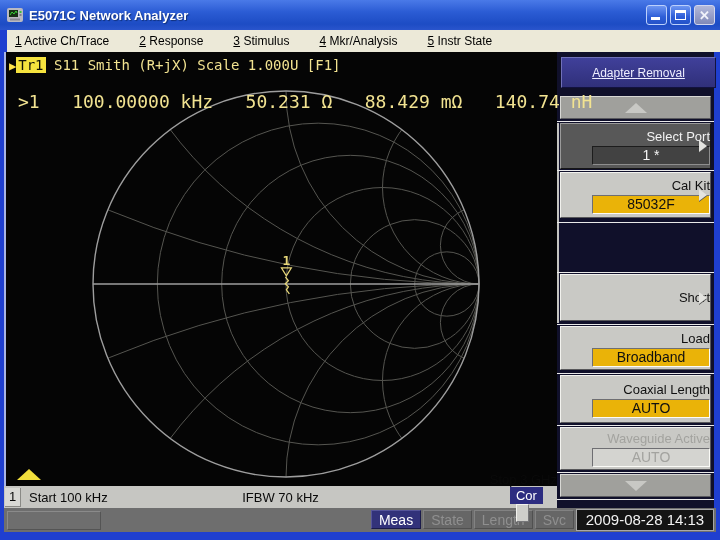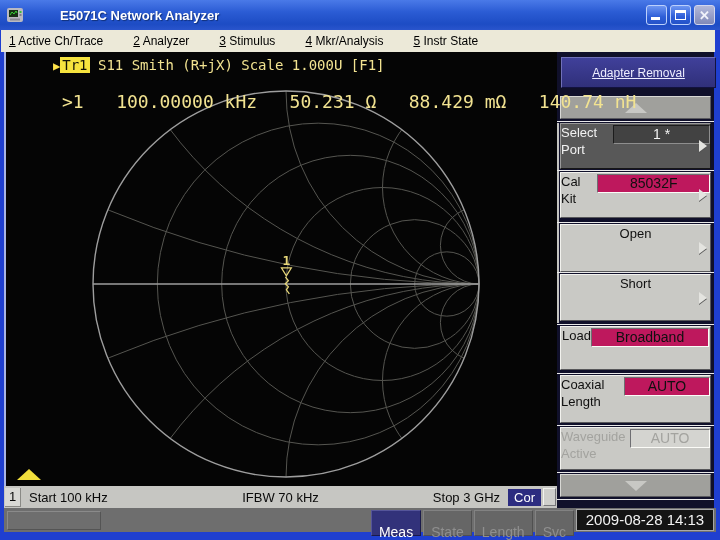--- a/index.html
+++ b/index.html
@@ -2,86 +2,86 @@
 <html><head>
 <meta charset="utf-8">
 <style>
   html,body{margin:0;padding:0;}
   body{width:720px;height:540px;position:relative;overflow:hidden;
        background:#1f3fd0;font-family:"Liberation Sans",sans-serif;
        -webkit-font-smoothing:antialiased;}
   
   .titlebar{position:absolute;left:0;top:0;width:720px;height:30px;
     background:linear-gradient(180deg,#4a7ae8 0%,#2b5cd4 40%,#1d4cc4 80%,#2a55cc 100%);
-    display:flex;align-items:center;gap:31px;}
+    display:flex;align-items:center;}
   .app-icon{width:16px;height:16px;margin:0 6px 0 7px;}
   .title-text{color:#fff;font-weight:bold;font-size:13px;text-shadow:1px 1px 1px #10307a;}
   .winbtns{position:absolute;right:5px;top:5px;display:flex;gap:3px;}
   .wbtn{width:21px;height:20px;border-radius:3px;border:1px solid #bcd0fc;
     background:linear-gradient(180deg,#6e96f2,#2e5ed8 60%,#2452c8);
     position:relative;box-sizing:border-box;}
   .wbtn.close{background:linear-gradient(180deg,#b4bad martin?,#8790bc);}
   .wbtn.close{background:linear-gradient(180deg,#b2b8da,#8089b8);border-color:#d2d6ee;}
   .glyph-min{position:absolute;left:4px;bottom:4px;width:9px;height:3px;background:#fff;}
   .glyph-max{position:absolute;left:4px;top:4px;width:11px;height:10px;box-sizing:border-box;
     border:1px solid #fff;border-top:3px solid #fff;}
   .glyph-close{position:absolute;left:0;top:1px;width:100%;text-align:center;
     color:#f0f2fa;font-size:13px;font-weight:bold;line-height:18px;}
   
-  .menubar{position:absolute;left:1px;top:30px;width:714px;height:22px;background:#ece9d8;
+  .menubar{position:absolute;left:7px;top:30px;width:714px;height:22px;background:#ece9d8;
     display:flex;align-items:center;font-size:12px;color:#000;}
   .menu-item{margin-left:8px;margin-right:22px;white-space:nowrap;}
   .mkey{text-decoration:underline;}
   
   .graph{position:absolute;left:4px;top:52px;width:553px;height:434px;background:#050505;}
   .edge-light{position:absolute;left:4px;top:52px;width:2px;height:434px;background:#a8b4e4;z-index:5;}
   .graph svg{position:absolute;left:0;top:0;}
   .g-bright{stroke:#9e9e9e;fill:none;stroke-width:1.4;}
   .g-dim{stroke:#555550;fill:none;stroke-width:1;}
-  .mono{font-family:"DejaVu Sans Mono",monospace;margin-left:44px;}
+  .mono{font-family:"DejaVu Sans Mono",monospace;}
   .trace-line{position:absolute;left:5px;top:5px;font-size:14px;color:#f2e391;
     white-space:pre;z-index:3;}
   .tr-arrow{color:#ffe34a;font-size:12px;}
   .tr-badge{background:#f6e33e;color:#131306;padding:0 2px;}
   .marker-line{position:absolute;left:14px;top:39px;font-size:18px;color:#f2e391;
     white-space:pre;z-index:3;}
   .warn-tri{position:absolute;left:13px;top:417px;width:0;height:0;z-index:3;
     border-left:12px solid transparent;border-right:12px solid transparent;
     border-bottom:11px solid #f2df3c;}
   
   .chanbar{position:absolute;left:4px;top:486px;width:553px;height:22px;background:#c6c6c2;
     display:flex;align-items:center;font-size:13px;color:#0a0a0a;box-sizing:border-box;}
   .chan-num{width:15px;height:18px;margin-left:1px;background:#d9d9d5;text-align:center;
     line-height:18px;border-right:1px solid #8a8a86;border-bottom:1px solid #8a8a86;}
   .chan-start{margin-left:8px;}
   .chan-ifbw{position:absolute;left:0;width:100%;text-align:center;}
-  .chan-right{margin-left:auto;display:flex;align-items:center;z-index:1;}
+  .chan-right{margin-left:auto;display:flex;align-items:center;z-index:1;flex-direction:column;}
   .cor-badge{background:#2c2c80;color:#fff;padding:1px 6px;margin:0 2px 0 8px;font-size:13px;}
   .endcap{width:13px;height:18px;background:#cfcfcb;border:1px solid;
     border-color:#f2f2ee #77777a #77777a #f2f2ee;box-sizing:border-box;margin-right:1px;}
   
   .statusbar{position:absolute;left:4px;top:508px;width:712px;height:24px;background:#6e6e6e;}
   .status-empty{position:absolute;left:3px;top:3px;width:92px;height:17px;background:#6e6e6e;
     border:1px solid;border-color:#8a8a8a #545454 #545454 #8a8a8a;}
   .scells{position:absolute;right:142px;top:2px;display:flex;height:19px;}
-  .scell{padding:12px 7px;line-height:19px;font-size:14px;border:1px solid;
+  .scell{padding:0 7px;line-height:19px;font-size:14px;border:1px solid;
     border-color:#828282 #505050 #505050 #828282;margin-left:2px;color:#8f8f8f;background:#666;}
   .scell.active{background:#32327a;color:#fff;border-color:#55559a #1a1a4a #1a1a4a #55559a;}
   .clock{position:absolute;right:2px;top:1px;width:136px;height:20px;background:#141414;
     border:1px solid #a8a8a8;color:#f2f2f2;font-size:15px;text-align:center;line-height:20px;}
   
   .panel{position:absolute;left:557px;top:52px;width:157px;height:456px;background:#10102a;}
   .sepline{position:absolute;left:0;width:157px;height:1px;background:#e9e9e9;}
   .gutter{position:absolute;left:0;top:71px;width:2px;height:200px;background:#c4c4c0;}
   .skey{position:absolute;left:3px;width:151px;box-sizing:border-box;background:#c9c9c5;
     border:1px solid;border-color:#f2f2ee #57575a #57575a #f2f2ee;
-    display:flex;flex-direction:row;align-items:flex-start;justify-content:center;
+    display:flex;flex-direction:column;align-items:flex-end;justify-content:center;
     font-size:13px;color:#101010;}
   .skey-label{line-height:17px;}
-  .skey-value{width:118px;height:19px;margin-top:1px;background:#be185d;
+  .skey-value{width:118px;height:19px;margin-top:1px;background:#eab308;
     border:1px solid;border-color:#6e6e72 #fbfbf7 #fbfbf7 #6e6e72;box-sizing:border-box;
     text-align:center;font-size:14px;line-height:17px;color:#101010;}
   .skey.dark{background:#585858;color:#f2f2f2;border-color:#9a9a9a #161616 #161616 #9a9a9a;}
   .skey.dark .skey-value{background:#424242;color:#f4f4f4;border-color:#1c1c1c #8e8e8e #8e8e8e #1c1c1c;}
   .skey.disabled{color:#a3a39f;}
   .skey.disabled .skey-value{color:#a3a39f;background:#d4d4d0;}
   .skey-arrow{position:absolute;right:3px;top:50%;margin-top:-6px;width:0;height:0;
     border-left:8px solid #e4e4e0;border-top:6px solid transparent;border-bottom:6px solid transparent;
     filter:drop-shadow(0 1px 0 #505050);}
   .skey-header{position:absolute;left:4px;top:5px;width:155px;height:31px;box-sizing:border-box;
@@ -117,21 +117,21 @@
         <span class="glyph-max"></span>
       </div>
     <div class="wbtn close">
         <span class="glyph-close">✕</span>
       </div>
   </div>
 </div>
 
 <div class="menubar">
   <span class="menu-item"><span class="mkey">1</span> <span>Active Ch/Trace</span></span>
-  <span class="menu-item"><span class="mkey">2</span> <span>Analyzer</span></span>
+  <span class="menu-item"><span class="mkey">2</span> <span>Response</span></span>
   <span class="menu-item"><span class="mkey">3</span> <span>Stimulus</span></span>
   <span class="menu-item"><span class="mkey">4</span> <span>Mkr/Analysis</span></span>
   <span class="menu-item"><span class="mkey">5</span> <span>Instr State</span></span>
 </div>
 
 <div class="graph">
   <svg width="553" height="434" viewBox="0 0 553 434">
     <defs>
         <clipPath id="uc">
           <circle cx="282" cy="232" r="193"></circle>
@@ -195,24 +195,20 @@
   </div>
 
   <div class="sepline" style="top:118px"></div>
   <div class="skey" style="top:120px;height:46px;">
     <div class="skey-label">Cal Kit</div>
     <div class="skey-value">85032F</div>
     <span class="skey-arrow"></span>
   </div>
 
   <div class="sepline" style="top:170px"></div>
-  <div class="skey" style="top:172px;height:48px;">
-    <div class="skey-label">Open</div>
-    <span class="skey-arrow"></span>
-  </div>
 
   <div class="sepline" style="top:220px"></div>
   <div class="skey" style="top:222px;height:47px;">
     <div class="skey-label">Short</div>
     <span class="skey-arrow"></span>
   </div>
 
   <div class="sepline" style="top:272px"></div>
   <div class="skey" style="top:274px;height:44px;">
     <div class="skey-label">Load</div>

